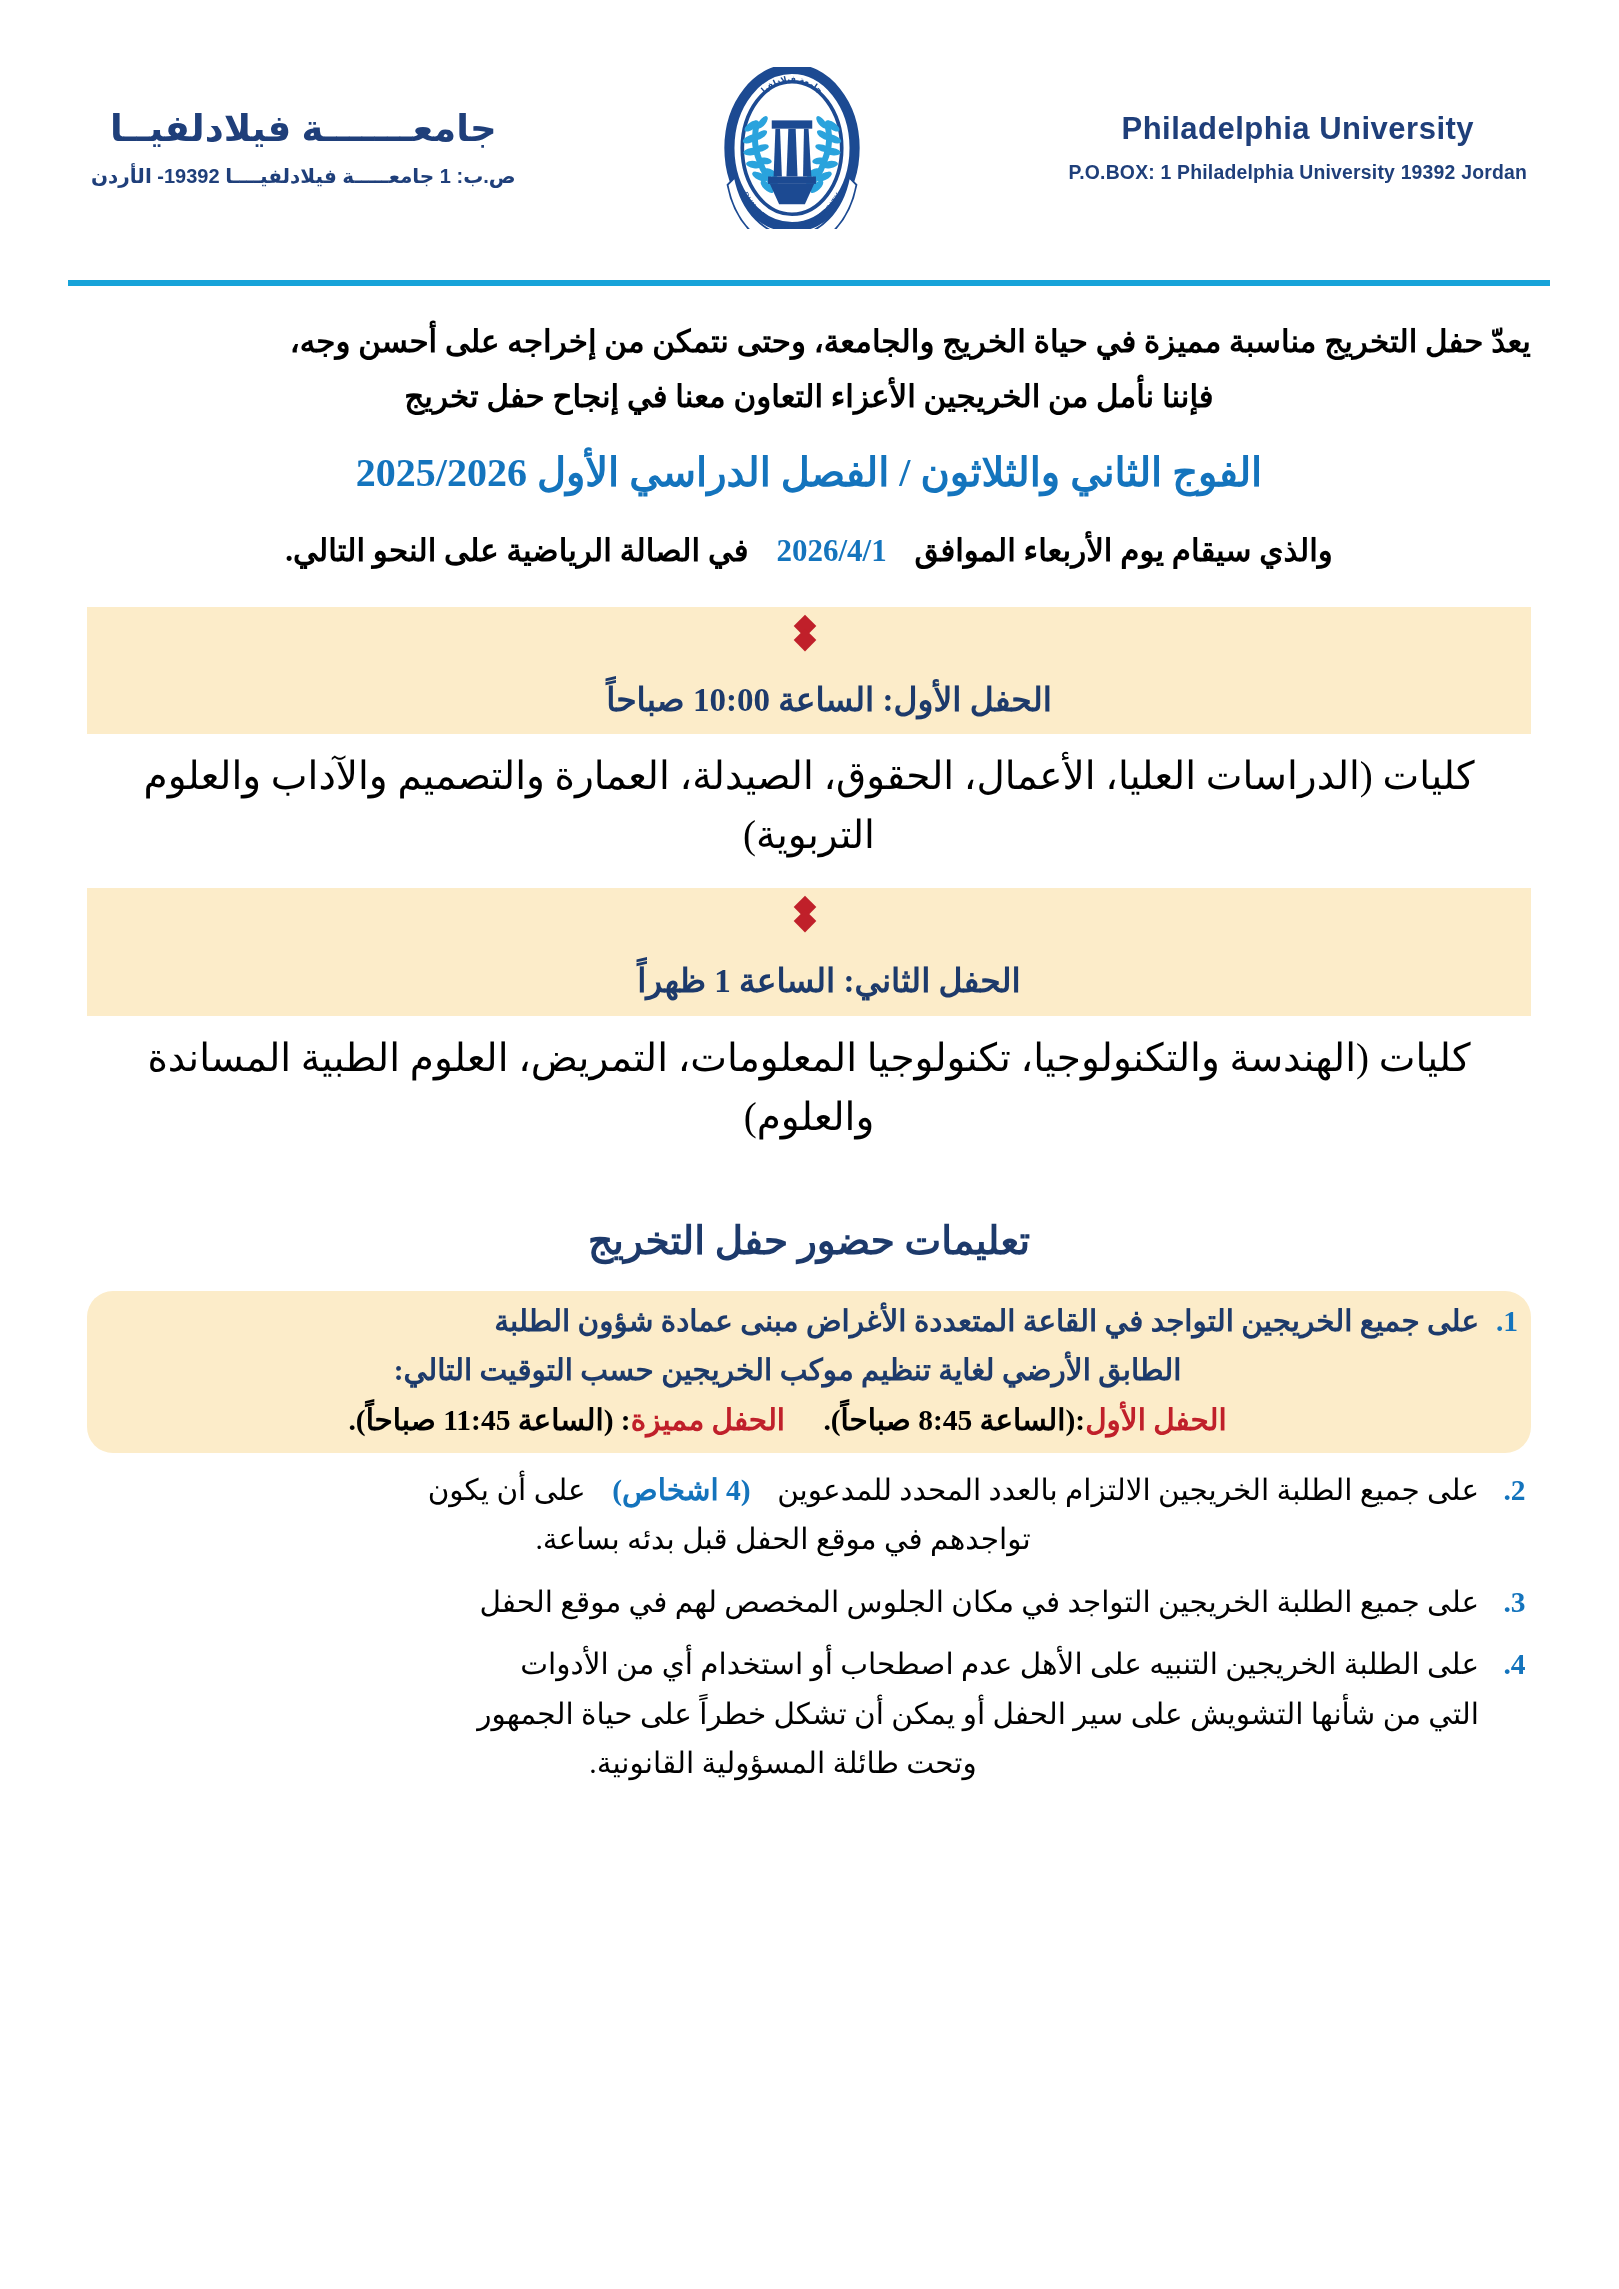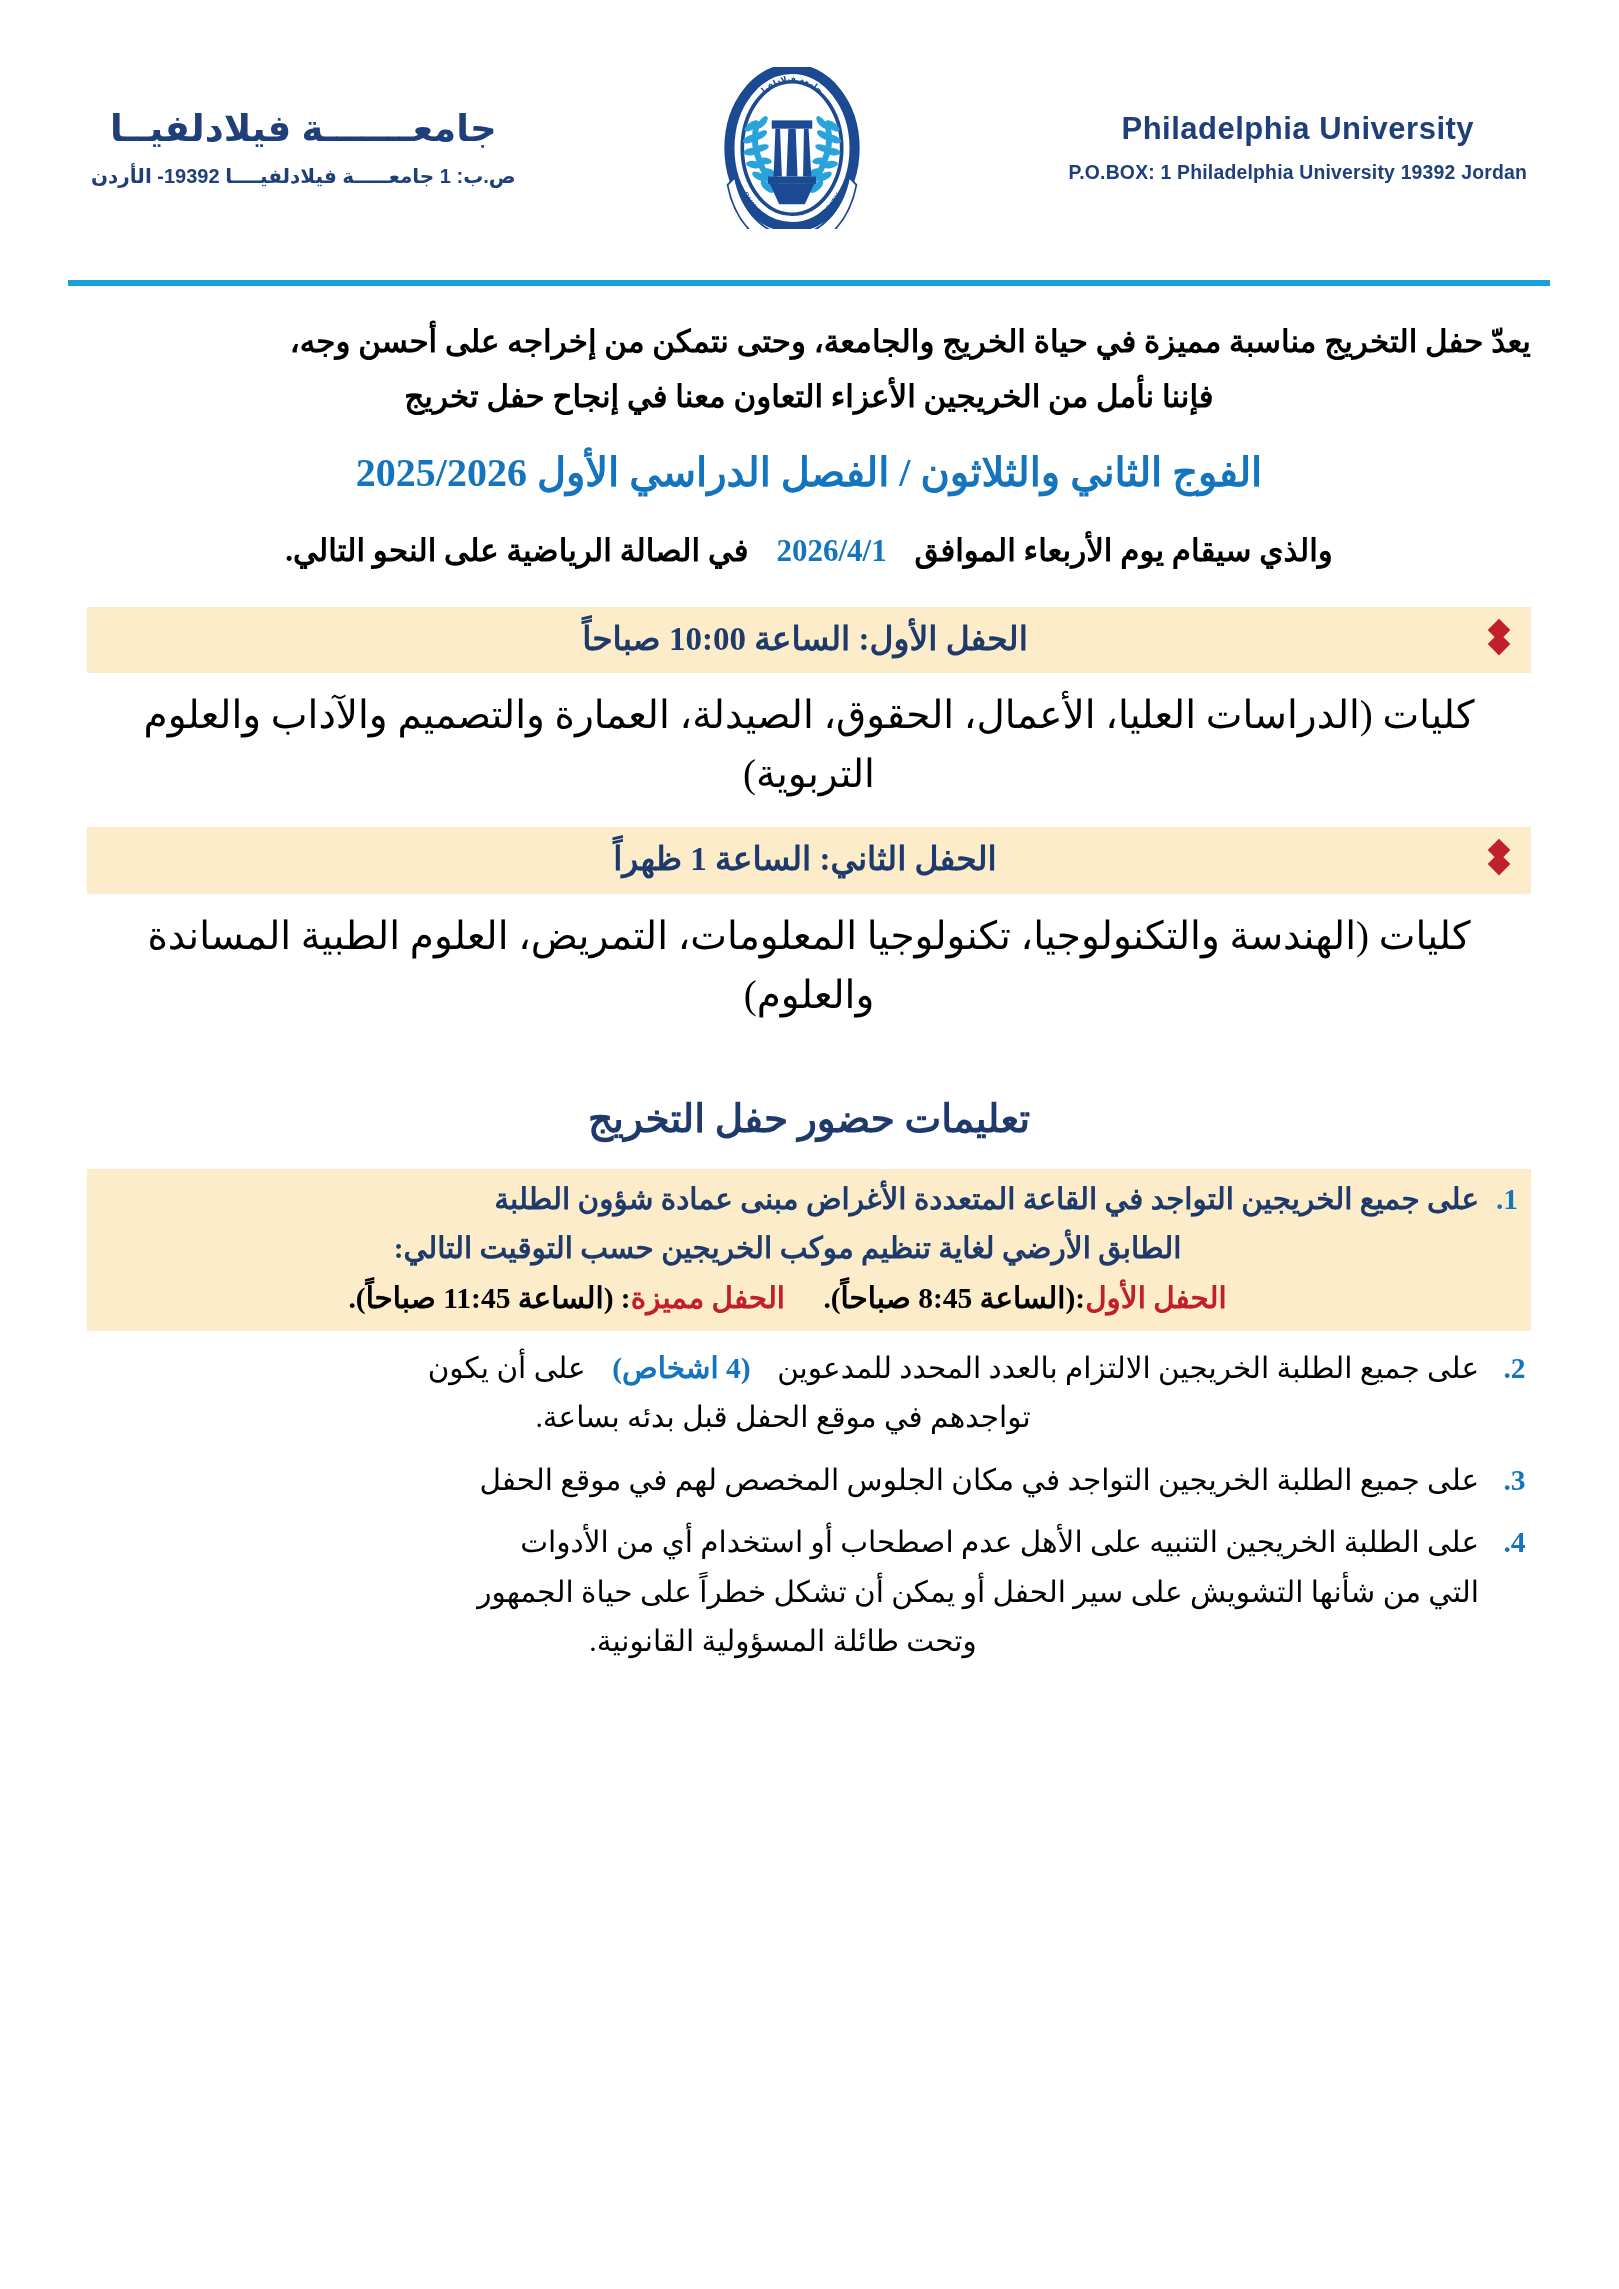--- a/index.html
+++ b/index.html
@@ -137,21 +137,21 @@
     margin: 0 0 31px 0;
   }
   .date-line .accent { color: #1474bd; }
 
   
   .ceremony-row {
     background: #fcecc9;
     padding: 10px 20px 12px 12px;
     margin: 0 0 3.7px 0;
     display: flex;
-    flex-direction: row;
+    flex-direction: column;
     align-items: center;
     gap: 24px;
   }
   .diamond-bullet {
     flex: 0 0 auto;
     width: 24px;
     height: 37px;
     position: relative;
   }
   .diamond-bullet i {
@@ -199,20 +199,21 @@
     counter-reset: instr;
   }
   ol.instructions > li {
     counter-increment: instr;
     position: relative;
     padding: 0 52px 0 0;
     margin: 12px 0 13px 0;
     font-size: 29.5px;
     line-height: 1.68;
     text-align: justify;
+    border-radius: 26px;
   }
   ol.instructions > li::before {
     content: counter(instr) ".";
     position: absolute;
     right: 5.5px;
     top: 0;
     color: #1474bd;
     font-weight: 700;
     font-size: 29.5px;
   }

